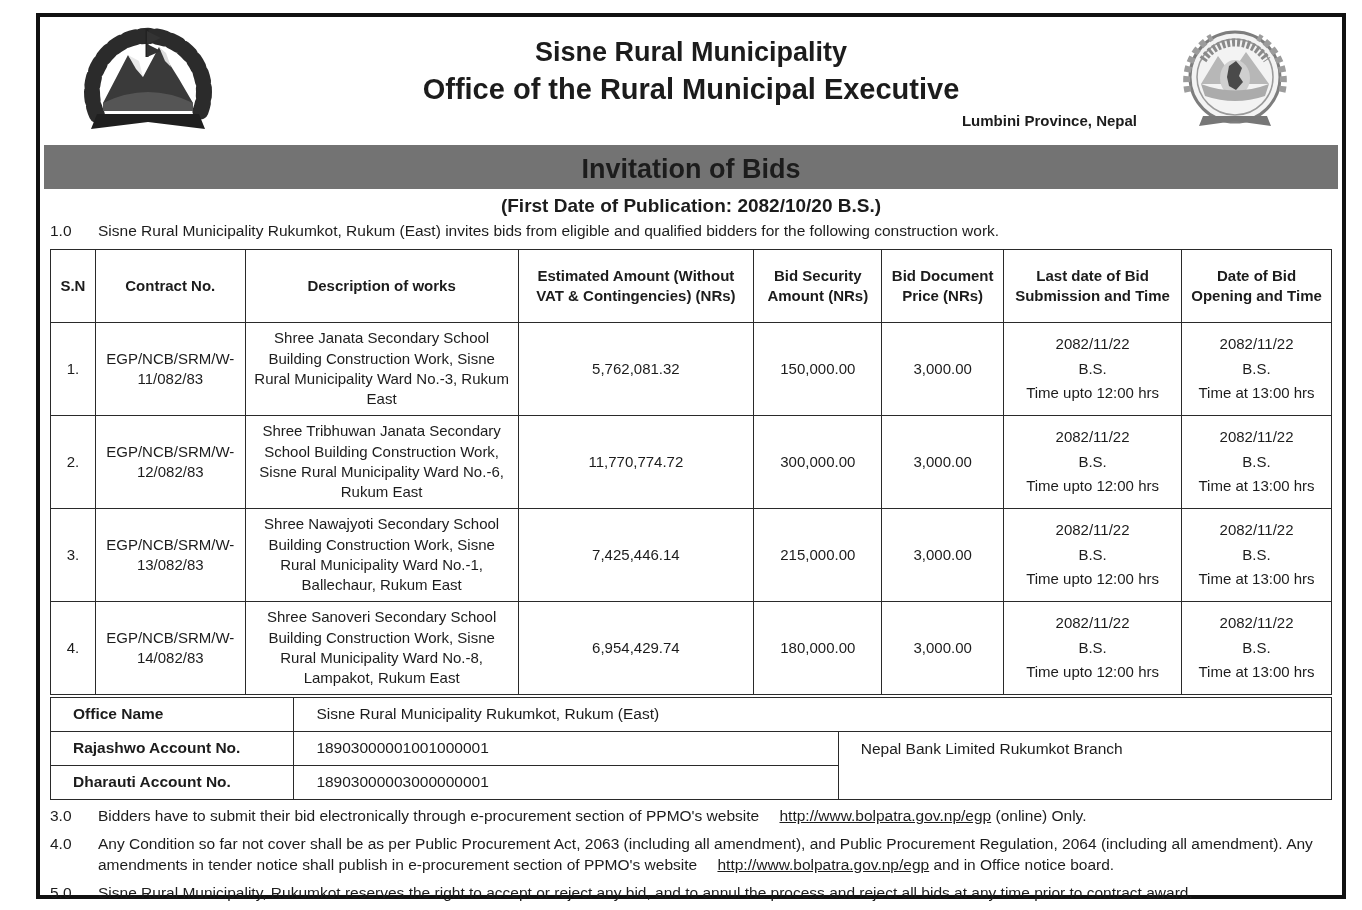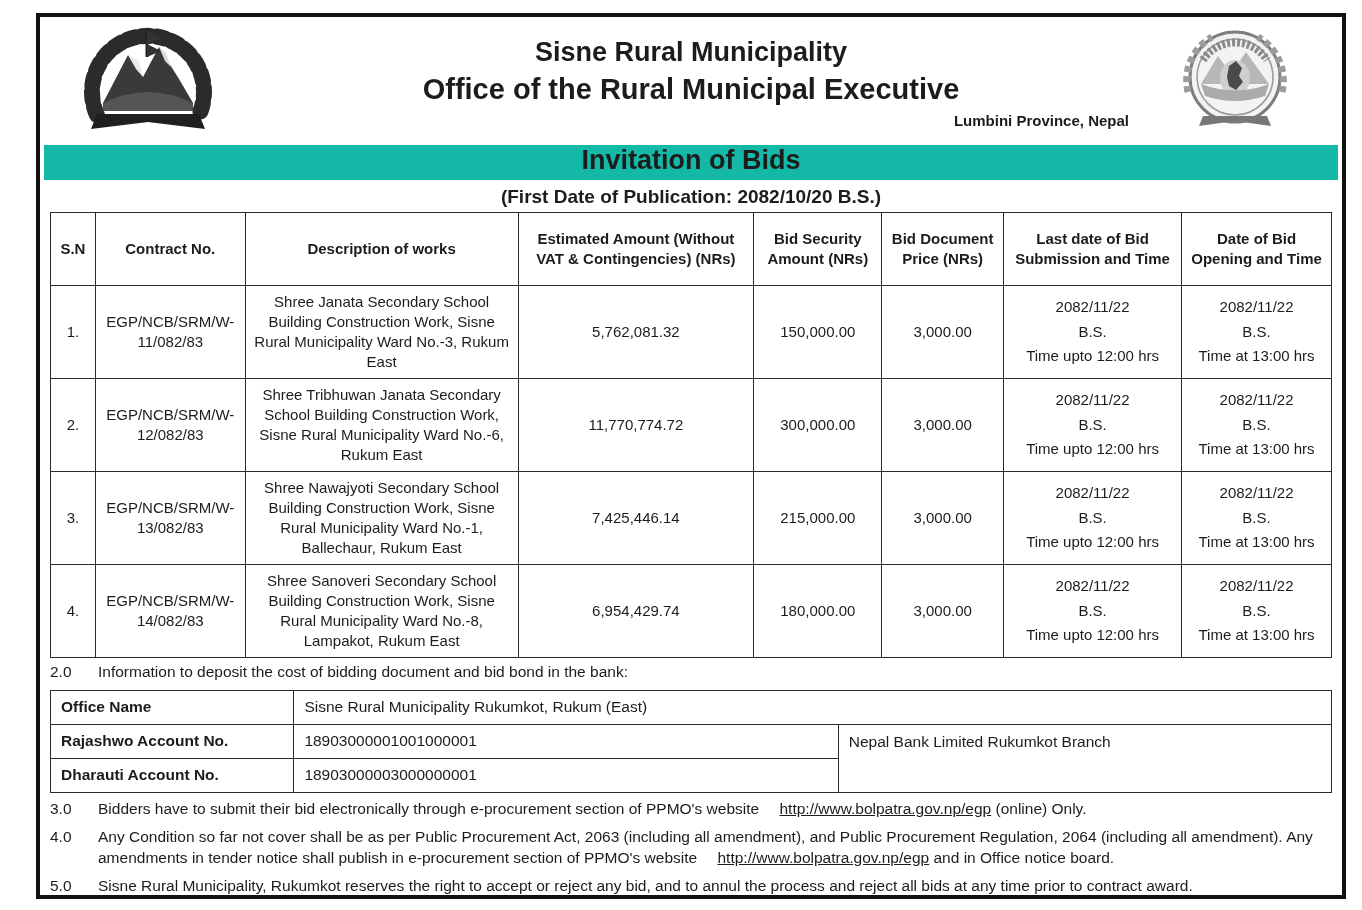--- a/index.html
+++ b/index.html
@@ -11,33 +11,33 @@
     overflow: hidden;
   }
   .doc {
     box-sizing: border-box;
     margin: 13px 16px 0 36px;
     height: 886px;
     border: 4px solid #111;
     padding: 2px 10px 0 10px;
   }
   
-  .header { display: flex; align-items: center; gap: 8px; }
+  .header { display: flex; align-items: center; }
   .emblem-box { width: 195px; display: flex; justify-content: center; align-items: center; }
   .header-center { flex: 1; text-align: center; line-height: 1.25; }
   .h-muni   { font-size: 27px; font-weight: bold; margin-top: 6px; }
   .h-office { font-size: 29px; font-weight: bold; margin-top: 2px; }
   .h-addr   { font-size: 16px; font-weight: bold; margin-top: 6px; }
   .h-prov   { font-size: 15px; font-weight: bold; margin-top: 4px; text-align: right; }
   .banner {
     margin: 4px -6px 0 -6px;
-    background: #14b8a6;
+    background: #737373;
     text-align: center;
     font-size: 27px; font-weight: bold;
-    padding: 0 0 4px 0;
+    padding: 9px 0 4px 0;
   }
   .publine { text-align: center; font-weight: bold; font-size: 19px; margin: 6px 0 4px 0; }
   
   .numline { display: flex; font-size: 15.5px; margin: 4px 0 7px 0; line-height: 1.35; }
   .numline .num { width: 48px; flex: none; }
   .numline .body { flex: 1; }
   .link { text-decoration: underline; color: #1c1c1c; cursor: pointer; padding-left: 16px; }
   
   table.bids {
     width: 100%; border-collapse: collapse; table-layout: fixed;
@@ -53,21 +53,21 @@
   table.bids th { font-weight: bold; height: 64px; }
   table.bids td { height: 84px; }
   .dl { line-height: 1.65; }
   
   table.bank {
     width: 100%; border-collapse: collapse; table-layout: fixed;
     font-size: 15.5px; margin: 2px 0 6px 0;
   }
   table.bank td {
     border: 1px solid #2a2a2a;
-    padding: 6px 10px;
+    padding: 6px 22px;
     height: 21px;
     vertical-align: middle;
     text-align: left;
   }
   table.bank td.lbl { font-weight: bold; }
   .notes { margin-top: 4px; }
 </style>
 </head>
 <body>
 
@@ -104,20 +104,24 @@
         <path d="M16 72 A 50 50 0 0 1 40 17" fill="none" stroke="#9c9c9c" stroke-width="7" stroke-dasharray="6 4"></path>
         <path d="M110 72 A 50 50 0 0 0 86 17" fill="none" stroke="#9c9c9c" stroke-width="7" stroke-dasharray="6 4"></path>
         <path d="M31 96 L95 96 L99 106 L63 101 L27 106 Z" fill="#777777"></path>
       </svg>
     </div>
   </div>
 
   <div class="banner">Invitation of Bids</div>
   <div class="publine">(First Date of Publication: 2082/10/20 B.S.)</div>
 
+  <div class="numline">
+    <span class="num">1.0</span>
+    <span class="body">Sisne Rural Municipality Rukumkot, Rukum (East) invites bids from eligible and qualified bidders for the following construction work.</span>
+  </div>
 
   <table class="bids">
     <colgroup>
       <col style="width:3.5%">
         <col style="width:11.7%">
         <col style="width:21.3%">
         <col style="width:18.4%">
       <col style="width:10%">
         <col style="width:9.5%">
         <col style="width:13.9%">
@@ -222,24 +226,20 @@
             <div class="dl">
         <div>2082/11/22</div>
         <div>B.S.</div>
         <div>Time at 13:00 hrs</div>
             </div>
           </td>
     </tr>
   </tbody>
     </table>
 
-  <div class="numline">
-    <span class="num">2.0</span>
-    <span class="body">Information to deposit the cost of bidding document and bid bond in the bank:</span>
-  </div>
 
   <table class="bank">
     <colgroup>
         <col style="width:19%">
         <col style="width:42.5%">
         <col style="width:38.5%">
       </colgroup>
     <tbody>
         <tr>
       <td class="lbl">Office Name</td>

